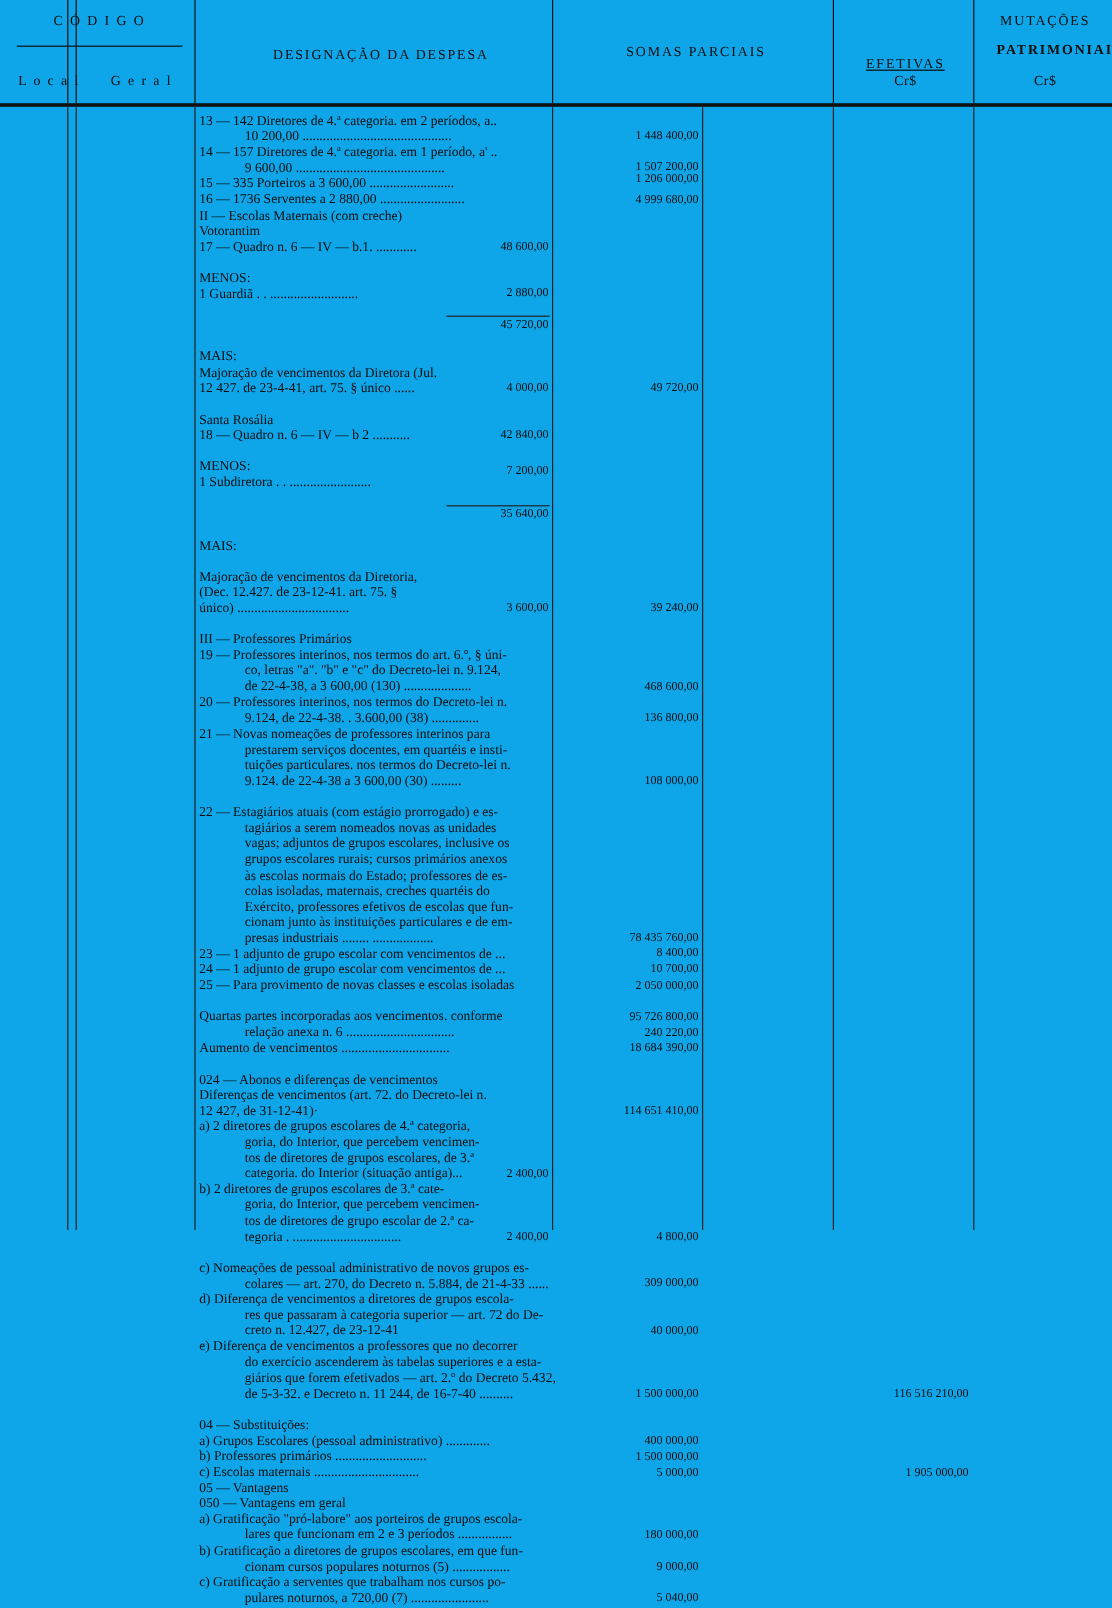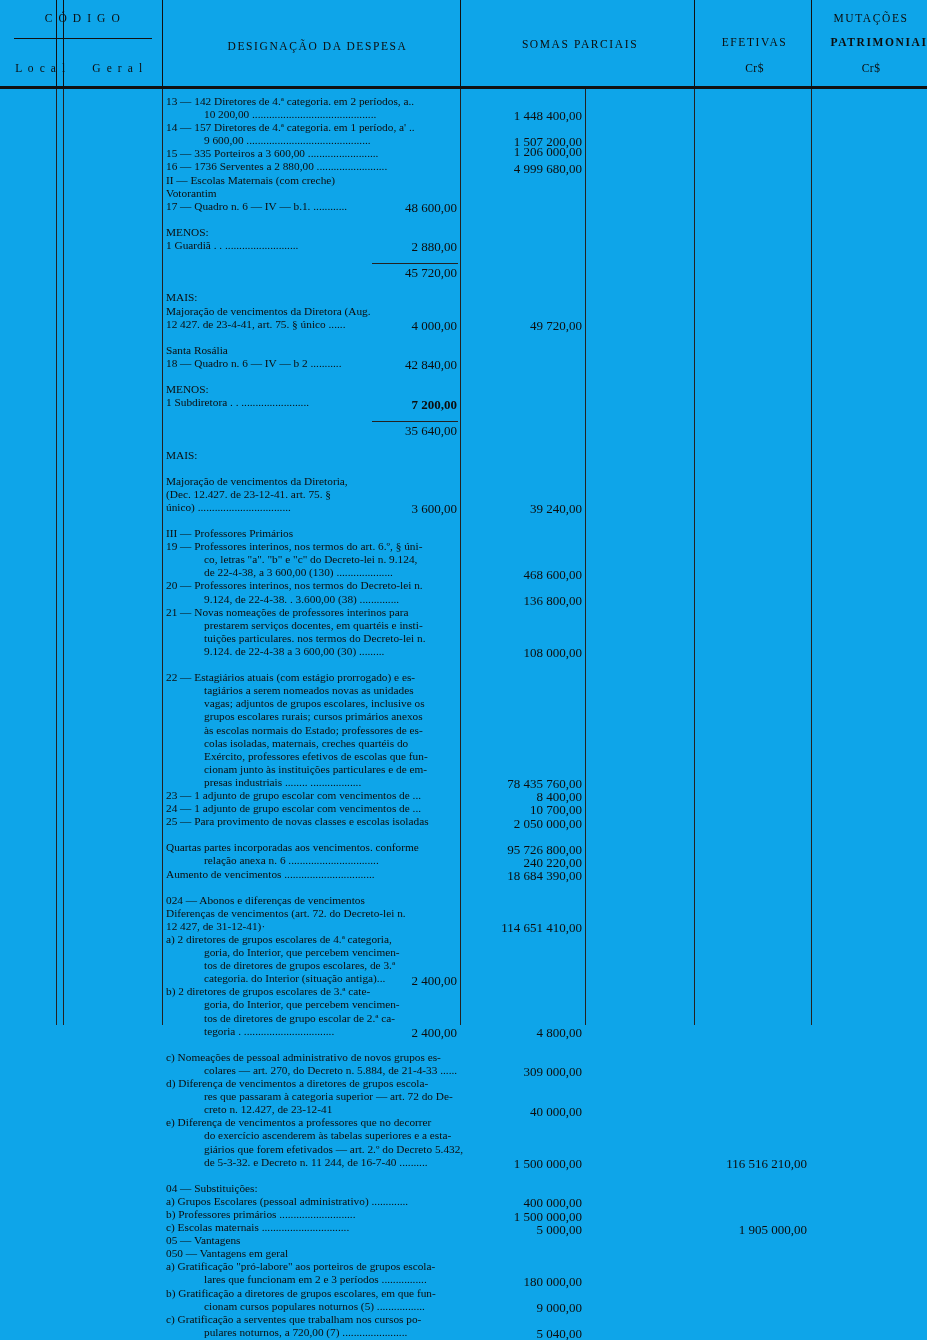--- a/index.html
+++ b/index.html
@@ -45,21 +45,21 @@
     left: 8px; top: 12px; width: 150px;
   }
   #hdr-codigo-rule {
     position: absolute;
     left: 14px; top: 38px; width: 138px; height: 1px; background: #111;
   }
   #hdr-local { left: 6px; top: 62px; width: 70px; }
   #hdr-geral { left: 78px; top: 62px; width: 80px; }
   #hdr-desig { left: 170px; top: 40px; width: 295px; }
   #hdr-somas { left: 470px; top: 38px; width: 220px; }
-  #hdr-efet { left: 697px; top: 36px; width: 115px; }
+  #hdr-efet { left: 697px; top: 48px; width: 115px; text-decoration: underline; }
   #hdr-efet-sub { left: 697px; top: 62px; width: 115px; letter-spacing: .5px;}
   #hdr-mut1 { left: 815px; top: 12px; width: 112px; }
   #hdr-mut2 { left: 827px; top: 36px; width: 112px; font-weight: bold; }
   #hdr-mut-sub { left: 815px; top: 62px; width: 112px; letter-spacing:.5px;}
 
   
   .body-area {
     position: relative;
     height: 936px;
     padding-left: 29px;
@@ -84,21 +84,21 @@
     position: absolute;
     left: 166px;
     top: 6px;
     width: 292px;
     font-size: 11.3px;
     line-height: 13.1px;
   }
   .money {
     position: absolute;
     text-align: right;
-    font-size: 13px;
+    font-size: 10px;
     white-space: nowrap;
   }
   .m-inner { 
     right: 470px;
   }
   .m-somas { 
     right: 345px;
   }
   .m-efet {
     right: 120px;
@@ -158,21 +158,21 @@
         <div class="row ind1">II — Escolas Maternais (com creche)</div>
         <div class="row ind2">Votorantim</div>
         <div class="row ind1">17 — Quadro n. 6 — IV — b.1. ............</div>
         <div class="row">&nbsp;</div>
         <div class="row ind2">MENOS:</div>
         <div class="row ind2">1 Guardiã . . ..........................</div>
         <div class="row">&nbsp;</div>
         <div class="row">&nbsp;</div>
         <div class="row">&nbsp;</div>
         <div class="row ind2">MAIS:</div>
-        <div class="row ind1">Majoração de vencimentos da Diretora (Aug.</div>
+        <div class="row ind1">Majoração de vencimentos da Diretora (Jul.</div>
         <div class="row ind1">12 427. de 23-4-41, art. 75. § único ......</div>
         <div class="row">&nbsp;</div>
         <div class="row ind2">Santa Rosália</div>
         <div class="row ind1">18 — Quadro n. 6 — IV — b 2 ...........</div>
         <div class="row">&nbsp;</div>
         <div class="row ind2">MENOS:</div>
         <div class="row ind2">1 Subdiretora . . ........................</div>
         <div class="row">&nbsp;</div>
         <div class="row">&nbsp;</div>
         <div class="row">&nbsp;</div>
@@ -251,21 +251,21 @@
         <div class="money m-somas" style="top: 45.3px;">1 507 200,00</div>
         <div class="money m-somas" style="top: 55px;">1 206 000,00</div>
         <div class="money m-somas" style="top: 71.5px;">4 999 680,00</div>
         <div class="money m-inner" style="top: 110.8px;">48 600,00</div>
         <div class="money m-inner" style="top: 150.1px;">2 880,00</div>
         <div class="rule-short" style="left: 372px; top: 174.3px; width: 86px;"></div>
         <div class="money m-inner" style="top: 176.3px;">45 720,00</div>
         <div class="money m-inner" style="top: 228.7px;">4 000,00</div>
         <div class="money m-somas" style="top: 228.7px;">49 720,00</div>
         <div class="money m-inner" style="top: 268px;">42 840,00</div>
-        <div class="money m-inner" style="top: 308px; font-weight: bold;">7 200,00</div>
+        <div class="money m-inner" style="top: 298px;">7 200,00</div>
         <div class="rule-short" style="left: 372px; top: 331.5px; width: 86px;"></div>
         <div class="money m-inner" style="top: 333.5px;">35 640,00</div>
         <div class="money m-inner" style="top: 412.1px;">3 600,00</div>
         <div class="money m-somas" style="top: 412.1px;">39 240,00</div>
         <div class="money m-somas" style="top: 477.6px;">468 600,00</div>
         <div class="money m-somas" style="top: 503.8px;">136 800,00</div>
         <div class="money m-somas" style="top: 556.2px;">108 000,00</div>
         <div class="money m-somas" style="top: 687.2px;">78 435 760,00</div>
         <div class="money m-somas" style="top: 700.3px;">8 400,00</div>
         <div class="money m-somas" style="top: 713.4px;">10 700,00</div>

